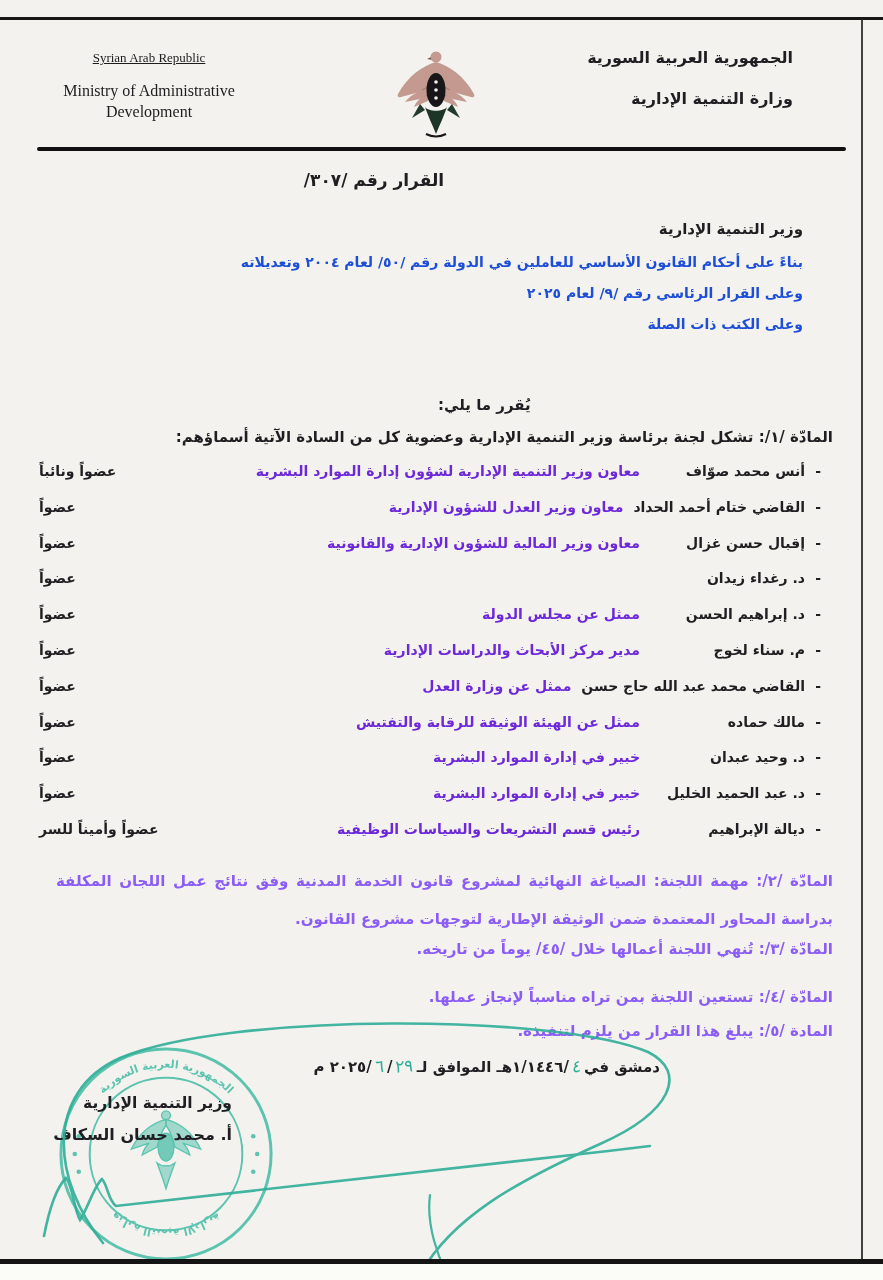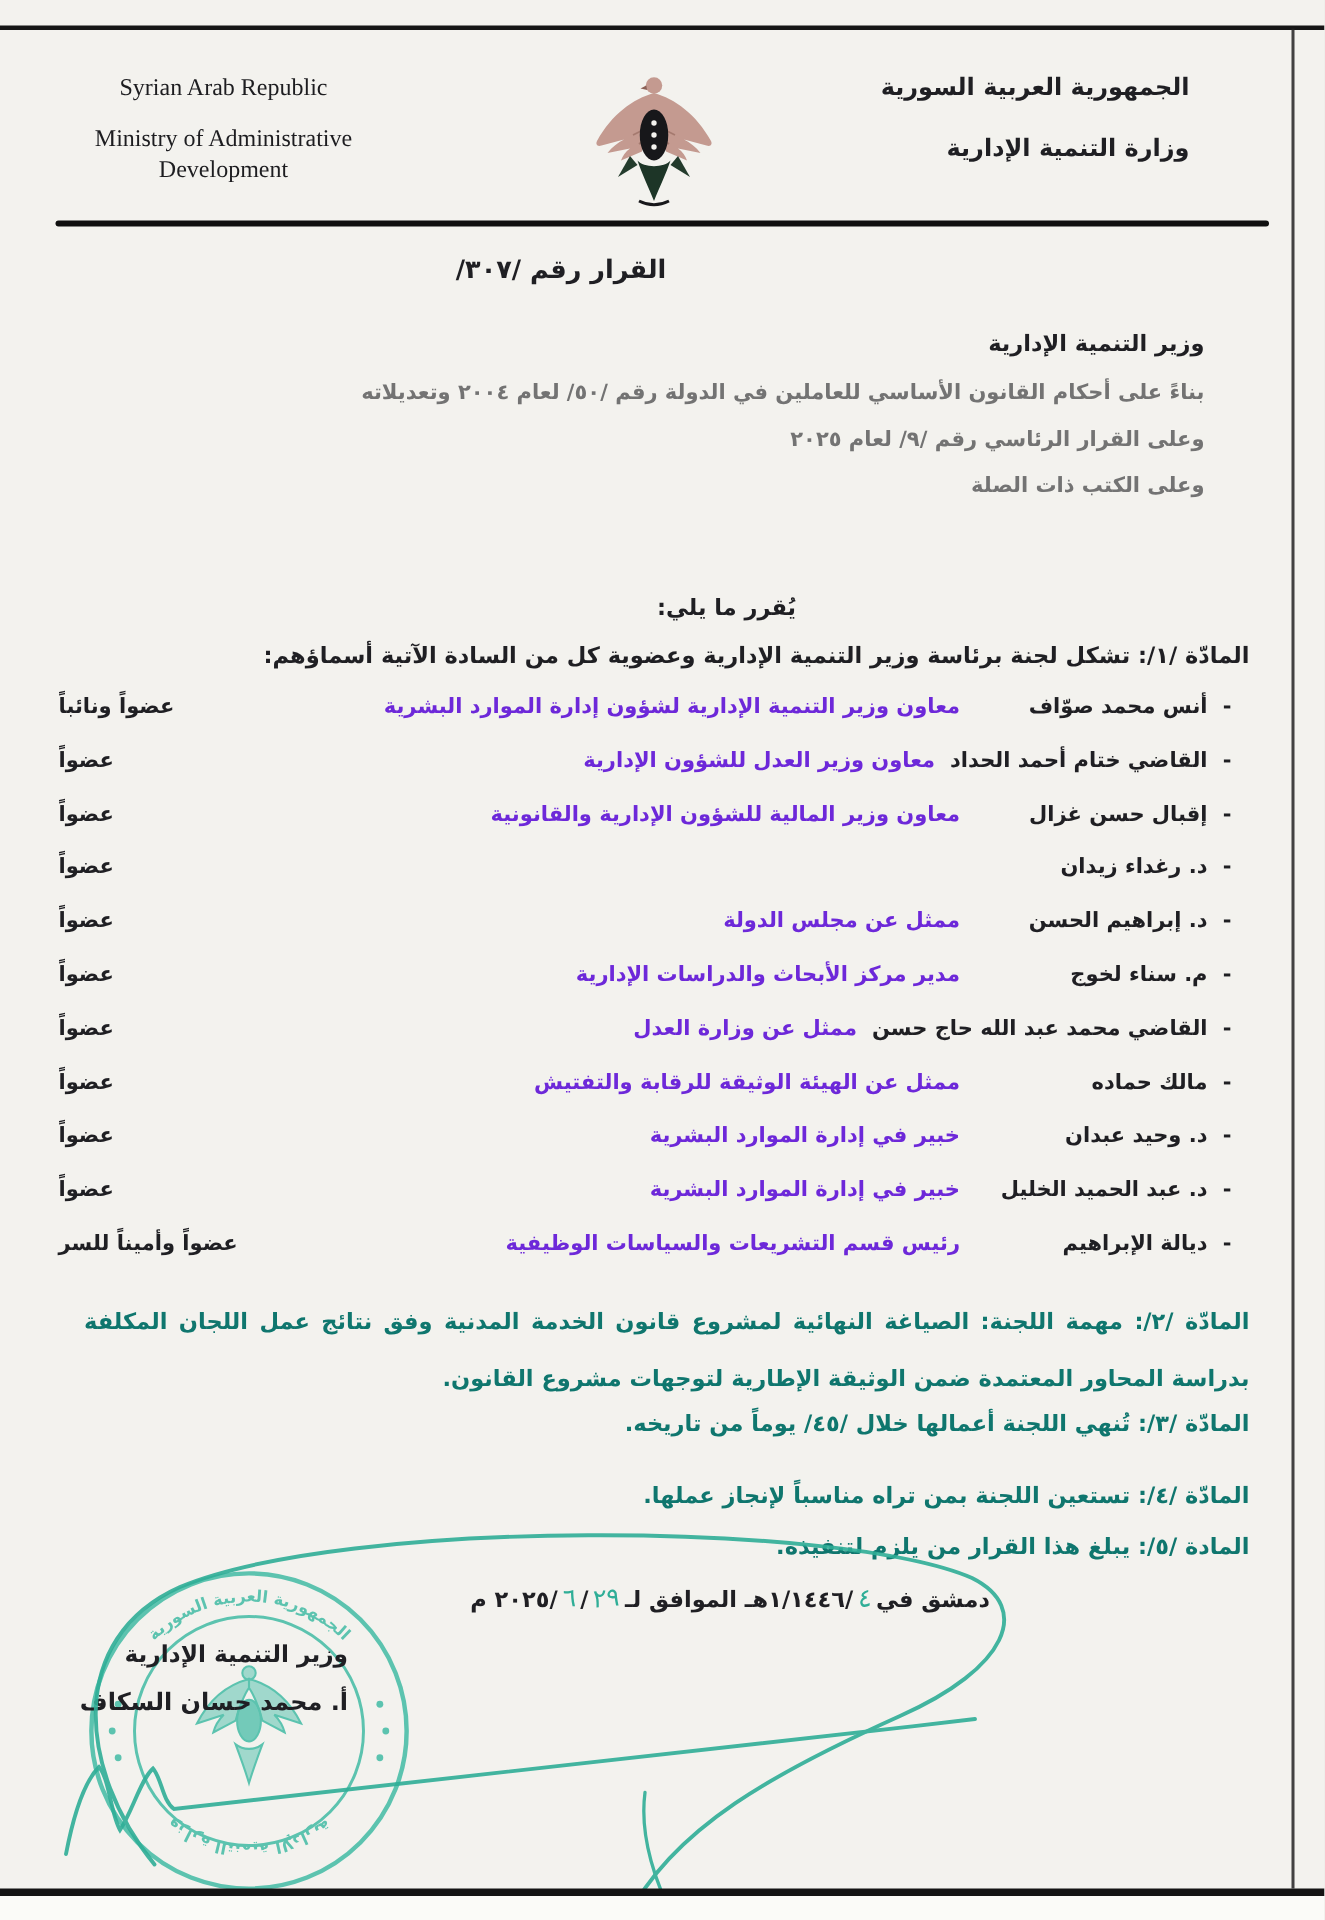--- a/index.html
+++ b/index.html
@@ -8,50 +8,50 @@
         font-family:"DejaVu Sans",sans-serif;color:#1f1f23;}
   
   .scan-top{position:absolute;top:17px;left:0;width:883px;height:3px;background:#161616;}
   .scan-right{position:absolute;top:19px;right:20px;width:2px;height:1240px;background:#222;opacity:.85;}
   .scan-bottom{position:absolute;top:1259px;left:0;width:883px;height:5px;background:#141414;}
   .scan-foot{position:absolute;top:1264px;left:0;width:883px;height:16px;background:#fbfbf8;}
 
   
   .hdr-en{position:absolute;top:50px;left:38px;width:222px;text-align:center;
           font-family:"Liberation Serif",serif;color:#1d1d20;}
-  .hdr-en .l1{font-size:16px;margin-bottom:14px;}
+  .hdr-en .l1{font-size:13px;margin-bottom:14px;text-decoration:underline;}
   .hdr-en .l23{font-size:16px;line-height:21px;}
   .hdr-ar{position:absolute;top:48px;right:90px;text-align:right;direction:rtl;font-weight:700;}
   .hdr-ar .a1{font-size:16px;margin-bottom:22px;}
   .hdr-ar .a2{font-size:16px;}
   .emblem{position:absolute;top:44px;left:392px;width:88px;height:96px;}
   .rule{position:absolute;top:147px;left:37px;width:809px;height:4px;background:#101010;border-radius:2px;}
 
   .doc-title{position:absolute;top:170px;left:0;width:748px;text-align:center;
              font-size:17px;font-weight:700;direction:rtl;}
 
   .preamble{position:absolute;top:220px;right:80px;text-align:right;direction:rtl;}
   .preamble .auth{font-size:15px;font-weight:700;margin-bottom:16px;}
-  .preamble .clause{font-size:14px;font-weight:700;color:#737373;margin-bottom:15px;}
+  .preamble .clause{font-size:14px;font-weight:700;color:#1d4ed8;margin-bottom:15px;}
 
   .decides{position:absolute;top:396px;left:438px;font-size:15px;font-weight:700;direction:rtl;}
 
   .article1{position:absolute;top:428px;right:50px;left:60px;text-align:right;direction:rtl;
             font-size:15px;font-weight:700;}
   .article1 .lbl{font-weight:700;}
 
   .members{position:absolute;top:463px;right:62px;left:35px;direction:rtl;}
   .mrow{display:flex;align-items:baseline;height:35.8px;font-size:14px;font-weight:700;direction:rtl;}
   .mdash{width:16px;text-align:right;}
   .mname{min-width:155px;white-space:nowrap;text-align:right;}
   .mrole{margin-right:10px;white-space:nowrap;text-align:right;color:#6d28d9;}
   .mcap{margin-right:auto;padding-left:4px;white-space:nowrap;text-align:left;}
 
   .article{position:absolute;right:50px;left:56px;text-align:right;direction:rtl;
-           font-size:15px;font-weight:700;color:#0f766e;}
+           font-size:15px;font-weight:700;color:#8b5cf6;}
   .article.just{text-align:justify;line-height:38px;}
   #art2{top:862px;}
   #art3{top:940px;}
   #art4{top:988px;}
   #art5{top:1022px;}
 
   .dateline{position:absolute;top:1056px;right:223px;direction:rtl;display:flex;
             align-items:baseline;gap:3px;font-size:15px;font-weight:700;white-space:nowrap;}
   .hand{color:#2fae97;font-weight:400;font-size:17px;display:inline-block;
         transform:rotate(-5deg) skewX(-6deg);}

